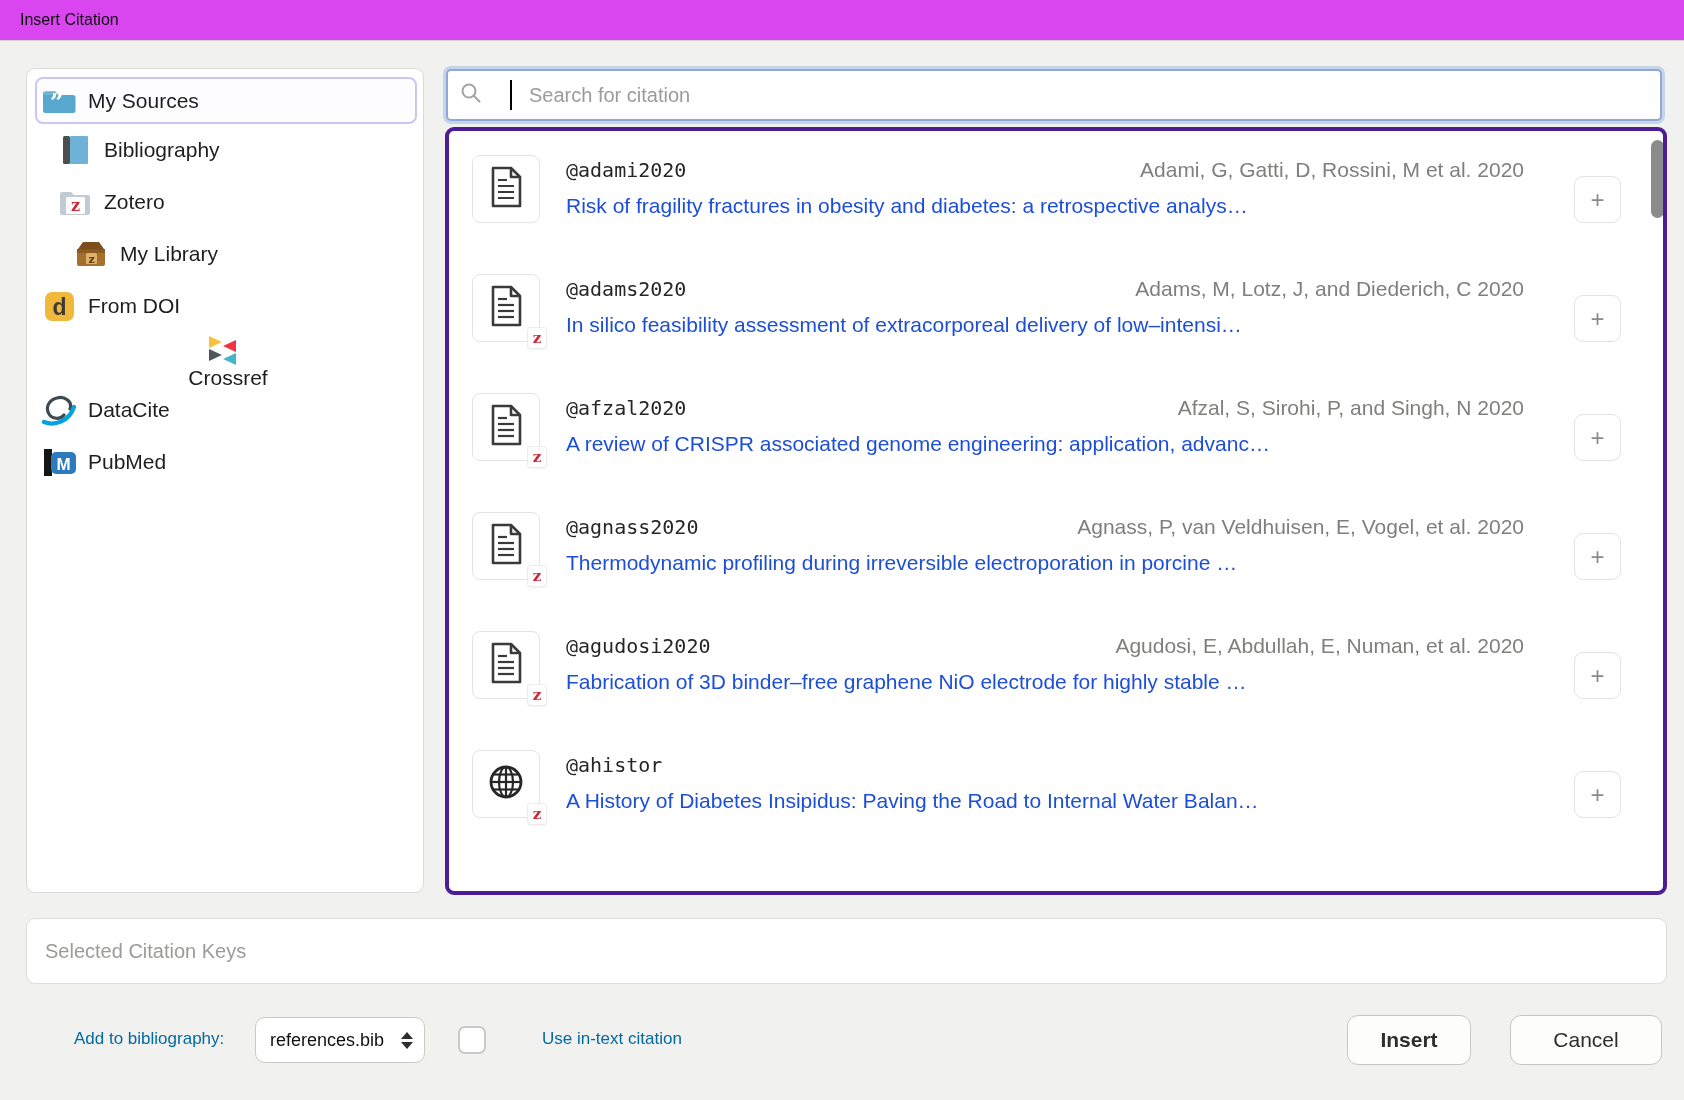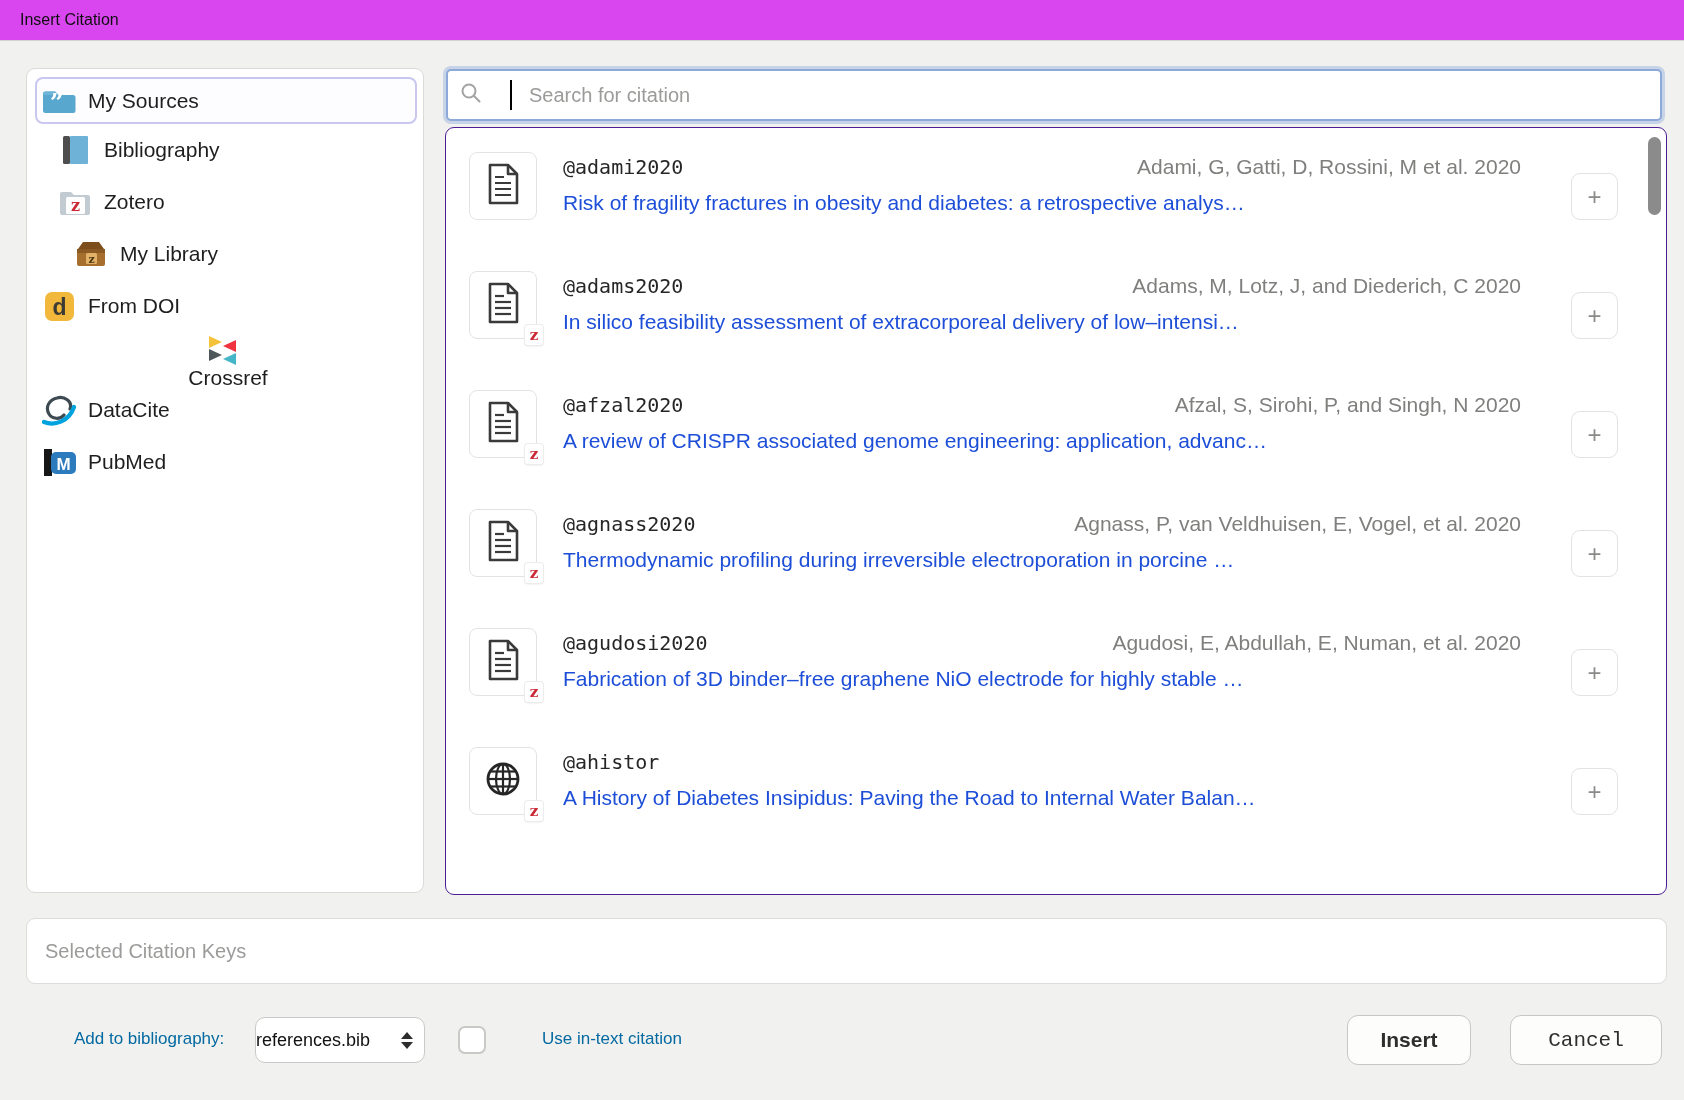--- a/index.html
+++ b/index.html
@@ -52,21 +52,21 @@
   .search-field input {
     border:none; outline:none; background:transparent;
     font-family:"Liberation Sans", sans-serif;
     font-size:20px; color:#333; flex:1; padding:0 10px 0 1px;
   }
   .search-field input::placeholder { color:#9b9b99; opacity:1; }
 
   
   .results-panel {
     position:absolute; left:445px; top:127px; width:1222px; height:768px;
-    background:#fff; border:1px solid #4c1d95; border-radius:9px;
+    background:#fff; border:4px solid #4c1d95; border-radius:9px;
     box-sizing:border-box; overflow:hidden;
   }
   .row { position:absolute; left:0; width:100%; height:119px; }
   .icon-box {
     position:absolute; left:23px; top:11px; width:66px; height:66px;
     border:1px solid #e3e3e1; border-radius:8px; background:#fff;
     display:flex; align-items:center; justify-content:center;
   }
   .z-badge {
     position:absolute; right:-7px; bottom:-7px; width:18px; height:20px;
@@ -113,38 +113,38 @@
 
   
   .footer-label { position:absolute; font-size:17px; color:#0369a1;margin-left:44px; }
   #add-bib-label { left:30px; top:1029px; }
   #intext-label { left:498px; top:1029px; }
   .dropdown {
     position:absolute; left:255px; top:1017px; width:170px; height:46px;
     background:#fff; border:1.5px solid #c9c9c7; border-radius:10px;
     box-sizing:border-box; display:flex; align-items:center; cursor:pointer;
   }
-  .dropdown .dd-value { font-size:18px; color:#111; flex:1; white-space:nowrap; }
+  .dropdown .dd-value { font-size:18px; color:#111; margin-left:14px; flex:1; white-space:nowrap; }
   .dropdown .arrows { display:flex; flex-direction:column; gap:3px; margin-right:11px; }
   .dropdown .arrows i { display:block; width:0; height:0; border-left:6px solid transparent; border-right:6px solid transparent; }
   .dropdown .arrows .up { border-bottom:7px solid #2d2d2d; }
   .dropdown .arrows .down { border-top:7px solid #2d2d2d; }
   .checkbox {
     position:absolute; left:458px; top:1026px; width:28px; height:28px;
     background:#fff; border:2px solid #c9c9c7; border-radius:7px;
     box-sizing:border-box; cursor:pointer;
   }
   .btn {
     position:absolute; top:1015px; height:50px;
     background:#fdfdfc; border:1.5px solid #c7c7c5; border-radius:11px;
     font-family:"Liberation Sans", sans-serif; font-size:21px; color:#2e2e2e;
     display:flex; align-items:center; justify-content:center; cursor:pointer;
   }
   #insert-btn { left:1347px; width:124px; font-weight:bold; }
-  #cancel-btn { left:1510px; width:152px;font-family:Liberation Mono, monospace; }
+  #cancel-btn { left:1510px; width:152px; }
 </style>
 </head>
 <body>
 
 <div class="app">
 
   <div class="titlebar">
     <span>Insert Citation</span>
   </div>
 

